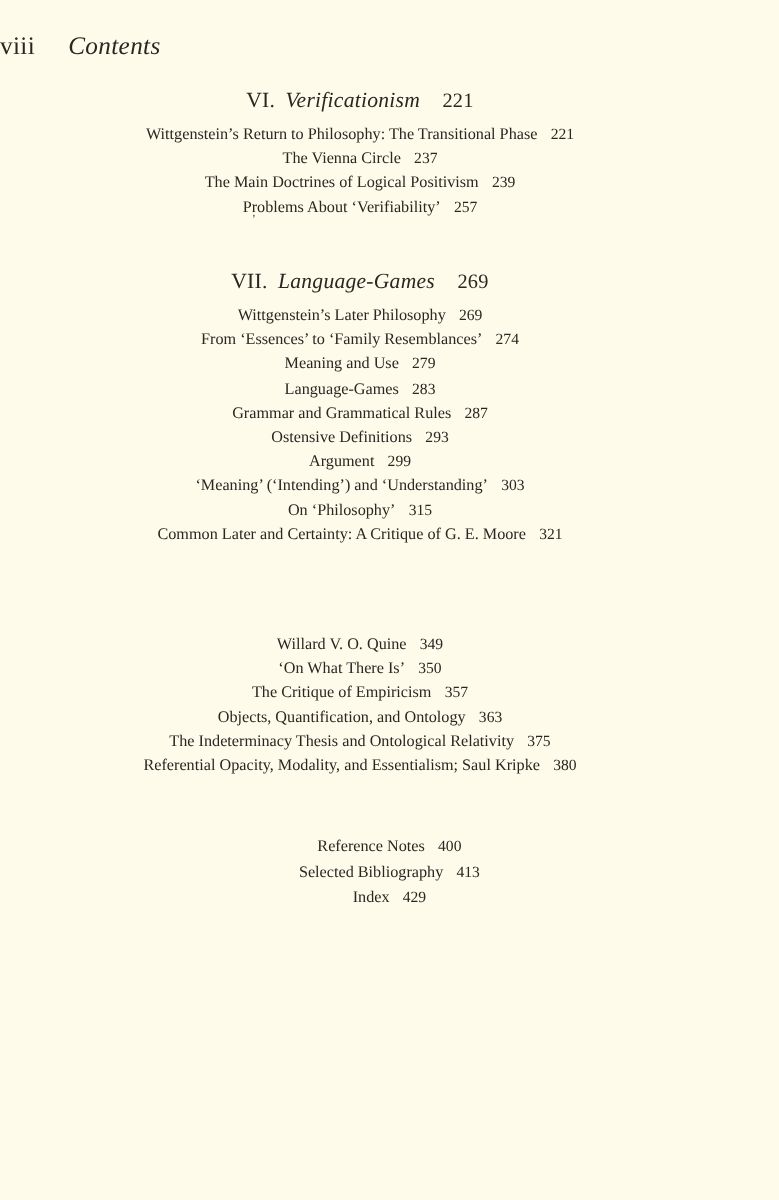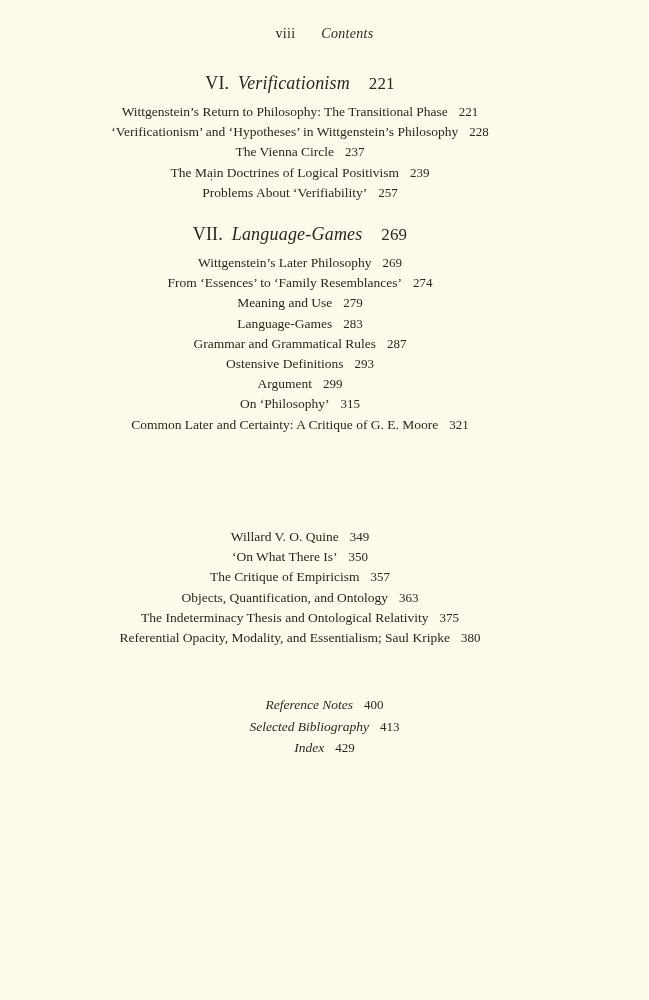--- a/index.html
+++ b/index.html
@@ -20,22 +20,22 @@
     left: 0;
     top: 0;
     width: 649px;
     height: 1000px;
   }
   .running-head {
     position: absolute;
     top: 26px;
     left: 0;
     width: 649px;
-    text-align: center;
-    font-size: 14px;
+    text-align: left;
+    font-size: 21px;
     letter-spacing: 0.3px;
   }
   .running-head .folio {
     margin-right: 22px;
   }
   .running-head .title {
     font-style: italic;
   }
   .part {
     position: absolute;
@@ -75,21 +75,20 @@
     left: 0;
     top: 694px;
     width: 649px;
     text-align: center;
   }
   .back-matter .entry {
     font-size: 13.5px;
     line-height: 21.5px;
   }
   .back-matter .label {
-    font-style: italic;
   }
   .mark {
     position: absolute;
     left: 210px;
     top: 177px;
     font-size: 9px;
     color: #3a3632;
   }
 </style>
 </head>
@@ -103,21 +102,20 @@
   </div>
 
   <div class="part" style="top:72px;">
     <div class="part-heading">
       <span class="numeral">VI.</span>
       <span class="ptitle">Verificationism</span>
       <span class="ppage">221</span>
     </div>
     <div class="entries">
       <div class="entry"><span>Wittgenstein’s Return to Philosophy: The Transitional Phase</span><span class="pg">221</span></div>
-      <div class="entry"><span>‘Verificationism’ and ‘Hypotheses’ in Wittgenstein’s Philosophy</span><span class="pg">228</span></div>
       <div class="entry"><span>The Vienna Circle</span><span class="pg">237</span></div>
       <div class="entry"><span>The Main Doctrines of Logical Positivism</span><span class="pg">239</span></div>
       <div class="entry"><span>Problems About ‘Verifiability’</span><span class="pg">257</span></div>
     </div>
   </div>
 
   <div class="mark">ʼ</div>
 
   <div class="part" style="top:223px;">
     <div class="part-heading">
@@ -126,20 +124,21 @@
       <span class="ppage">269</span>
     </div>
     <div class="entries">
       <div class="entry"><span>Wittgenstein’s Later Philosophy</span><span class="pg">269</span></div>
       <div class="entry"><span>From ‘Essences’ to ‘Family Resemblances’</span><span class="pg">274</span></div>
       <div class="entry"><span>Meaning and Use</span><span class="pg">279</span></div>
       <div class="entry"><span>Language-Games</span><span class="pg">283</span></div>
       <div class="entry"><span>Grammar and Grammatical Rules</span><span class="pg">287</span></div>
       <div class="entry"><span>Ostensive Definitions</span><span class="pg">293</span></div>
       <div class="entry"><span>Argument</span><span class="pg">299</span></div>
+      <div class="entry"><span>‘Meaning’ (‘Intending’) and ‘Understanding’</span><span class="pg">303</span></div>
       <div class="entry"><span>On ‘Philosophy’</span><span class="pg">315</span></div>
       <div class="entry"><span>Common Later and Certainty: A Critique of G. E. Moore</span><span class="pg">321</span></div>
     </div>
   </div>
 
   <div class="part" style="top:520px;">
     <div class="entries">
       <div class="entry"><span>Willard V. O. Quine</span><span class="pg">349</span></div>
       <div class="entry"><span>‘On What There Is’</span><span class="pg">350</span></div>
       <div class="entry"><span>The Critique of Empiricism</span><span class="pg">357</span></div>

